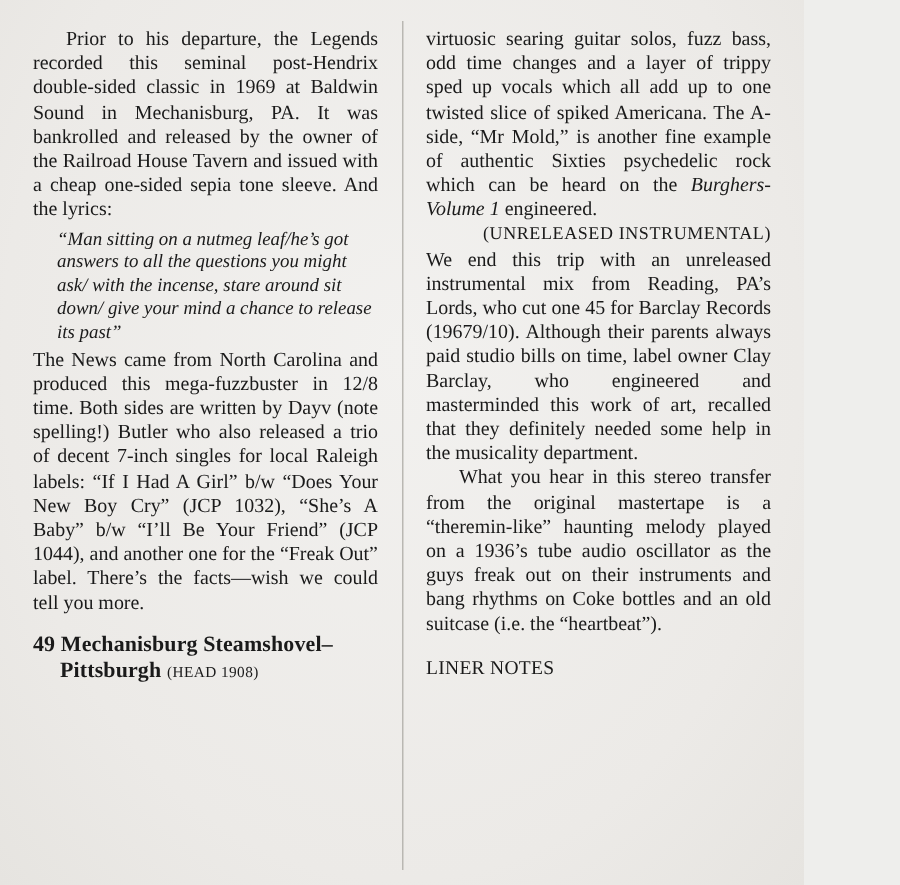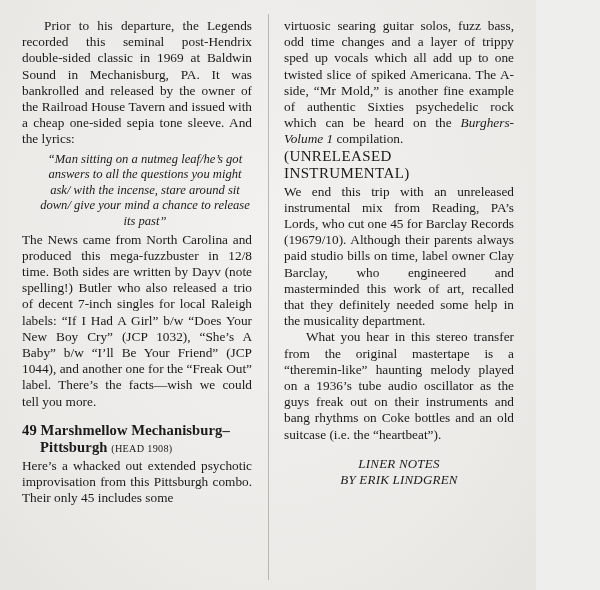--- a/index.html
+++ b/index.html
@@ -57,21 +57,21 @@
   }
   p.indent {
     text-indent: 22px;
   }
   .quote {
     margin: 4px 0 2px 0;
     padding-left: 16px;
     font-style: italic;
     font-size: 12.6px;
     line-height: 15.6px;
-    text-align: center;
+    text-align: left;
   }
   h2 {
     margin: 12px 0 1px 0;
     font-size: 14.6px;
     font-weight: bold;
     line-height: 17px;
     letter-spacing: 0.1px;
   }
   h2 .cat {
     font-weight: normal;
@@ -79,69 +79,66 @@
     letter-spacing: 0.3px;
   }
   h2.two-line {
     margin-bottom: 1px;
   }
   h2 .indent-line {
     display: block;
     padding-left: 18px;
   }
   .sub-ital {
-    font-size: 15px;
+    font-size: 12px;
     letter-spacing: 0.4px;
-    text-align: left;
+    text-align: right;
     margin: 0 0 2px 0;
     font-style: normal;
   }
   .ital {
     font-style: italic;
   }
   .signoff {
     margin-top: 13px;
-    text-align: center;
+    text-align: left;
     font-size: 13px;
     line-height: 16px;
     letter-spacing: 0.2px;
-    font-style: italic;
   }
 </style>
 </head>
 <body>
 
 <div class="page">
   <div class="columns">
 
     <div class="col col-left">
       <p class="indent">Prior to his departure, the Legends recorded this seminal post-Hendrix double-sided classic in 1969 at Baldwin Sound in Mechanisburg, PA. It was bankrolled and released by the owner of the Railroad House Tavern and issued with a cheap one-sided sepia tone sleeve. And the lyrics:</p>
 
       <p class="quote">“Man sitting on a nutmeg leaf/he’s got answers to all the questions you might ask/ with the incense, stare around sit down/ give your mind a chance to release its past”</p>
 
       <p>The News came from North Carolina and produced this mega-fuzzbuster in 12/8 time. Both sides are written by Dayv (note spelling!) Butler who also released a trio of decent 7-inch singles for local Raleigh labels: “If I Had A Girl” b/w “Does Your New Boy Cry” (JCP 1032), “She’s A Baby” b/w “I’ll Be Your Friend” (JCP 1044), and another one for the “Freak Out” label. There’s the facts—wish we could tell you more.</p>
 
       <h2 class="two-line">
         <span>49</span>
-        <span>Marshmellow Mechanisburg–</span>
+        <span>Mechanisburg Steamshovel–</span>
         <span class="indent-line"><span>Pittsburgh</span> <span class="cat">(HEAD 1908)</span></span>
       </h2>
-      <p>Here’s a whacked out extended psychotic improvisation from this Pittsburgh combo. Their only 45 includes some</p>
     </div>
 
     <div class="divider"></div>
 
     <div class="col col-right">
-      <p><span>virtuosic searing guitar solos, fuzz bass, odd time changes and a layer of trippy sped up vocals which all add up to one twisted slice of spiked Americana. The A-side, “Mr Mold,” is another fine example of authentic Sixties psychedelic rock which can be heard on the </span><span class="ital">Burghers-Volume 1</span><span> compilation.</span></p>
+      <p><span>virtuosic searing guitar solos, fuzz bass, odd time changes and a layer of trippy sped up vocals which all add up to one twisted slice of spiked Americana. The A-side, “Mr Mold,” is another fine example of authentic Sixties psychedelic rock which can be heard on the </span><span class="ital">Burghers-Volume 1</span><span> engineered.</span></p>
 
       <div class="sub-ital">(UNRELEASED INSTRUMENTAL)</div>
 
       <p>We end this trip with an unreleased instrumental mix from Reading, PA’s Lords, who cut one 45 for Barclay Records (19679/10). Although their parents always paid studio bills on time, label owner Clay Barclay, who engineered and masterminded this work of art, recalled that they definitely needed some help in the musicality department.</p>
       <p class="indent">What you hear in this stereo transfer from the original mastertape is a “theremin-like” haunting melody played on a 1936’s tube audio oscillator as the guys freak out on their instruments and bang rhythms on Coke bottles and an old suitcase (i.e. the “heartbeat”).</p>
 
       <div class="signoff">
         <div>LINER NOTES</div>
-        <div>BY ERIK LINDGREN</div>
       </div>
     </div>
 
   </div>
 </div>
 
 </body></html>

